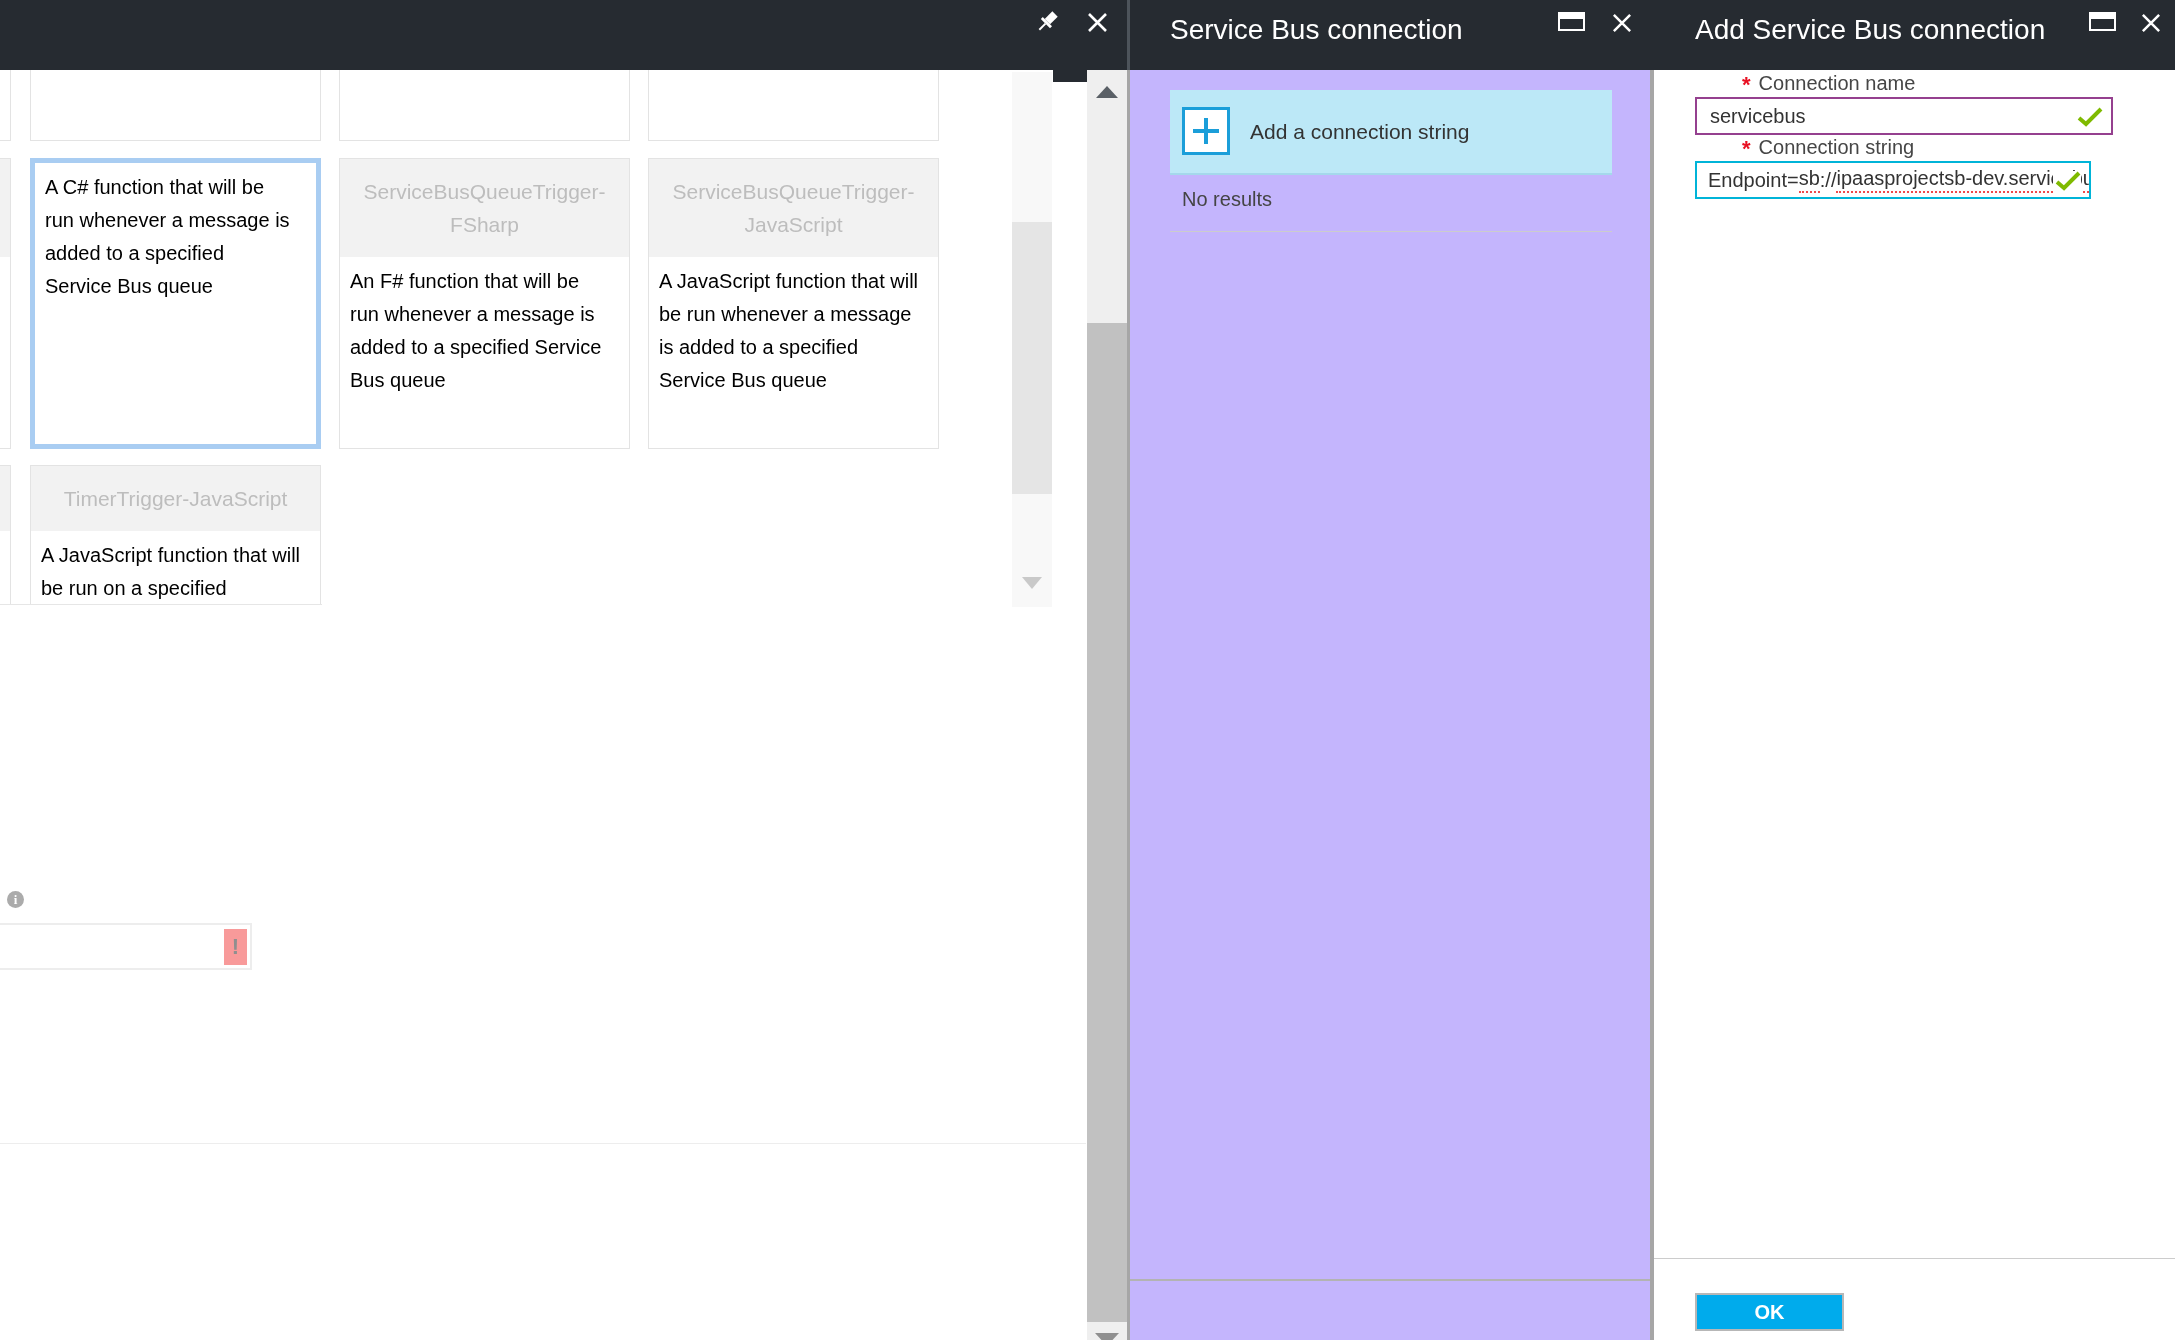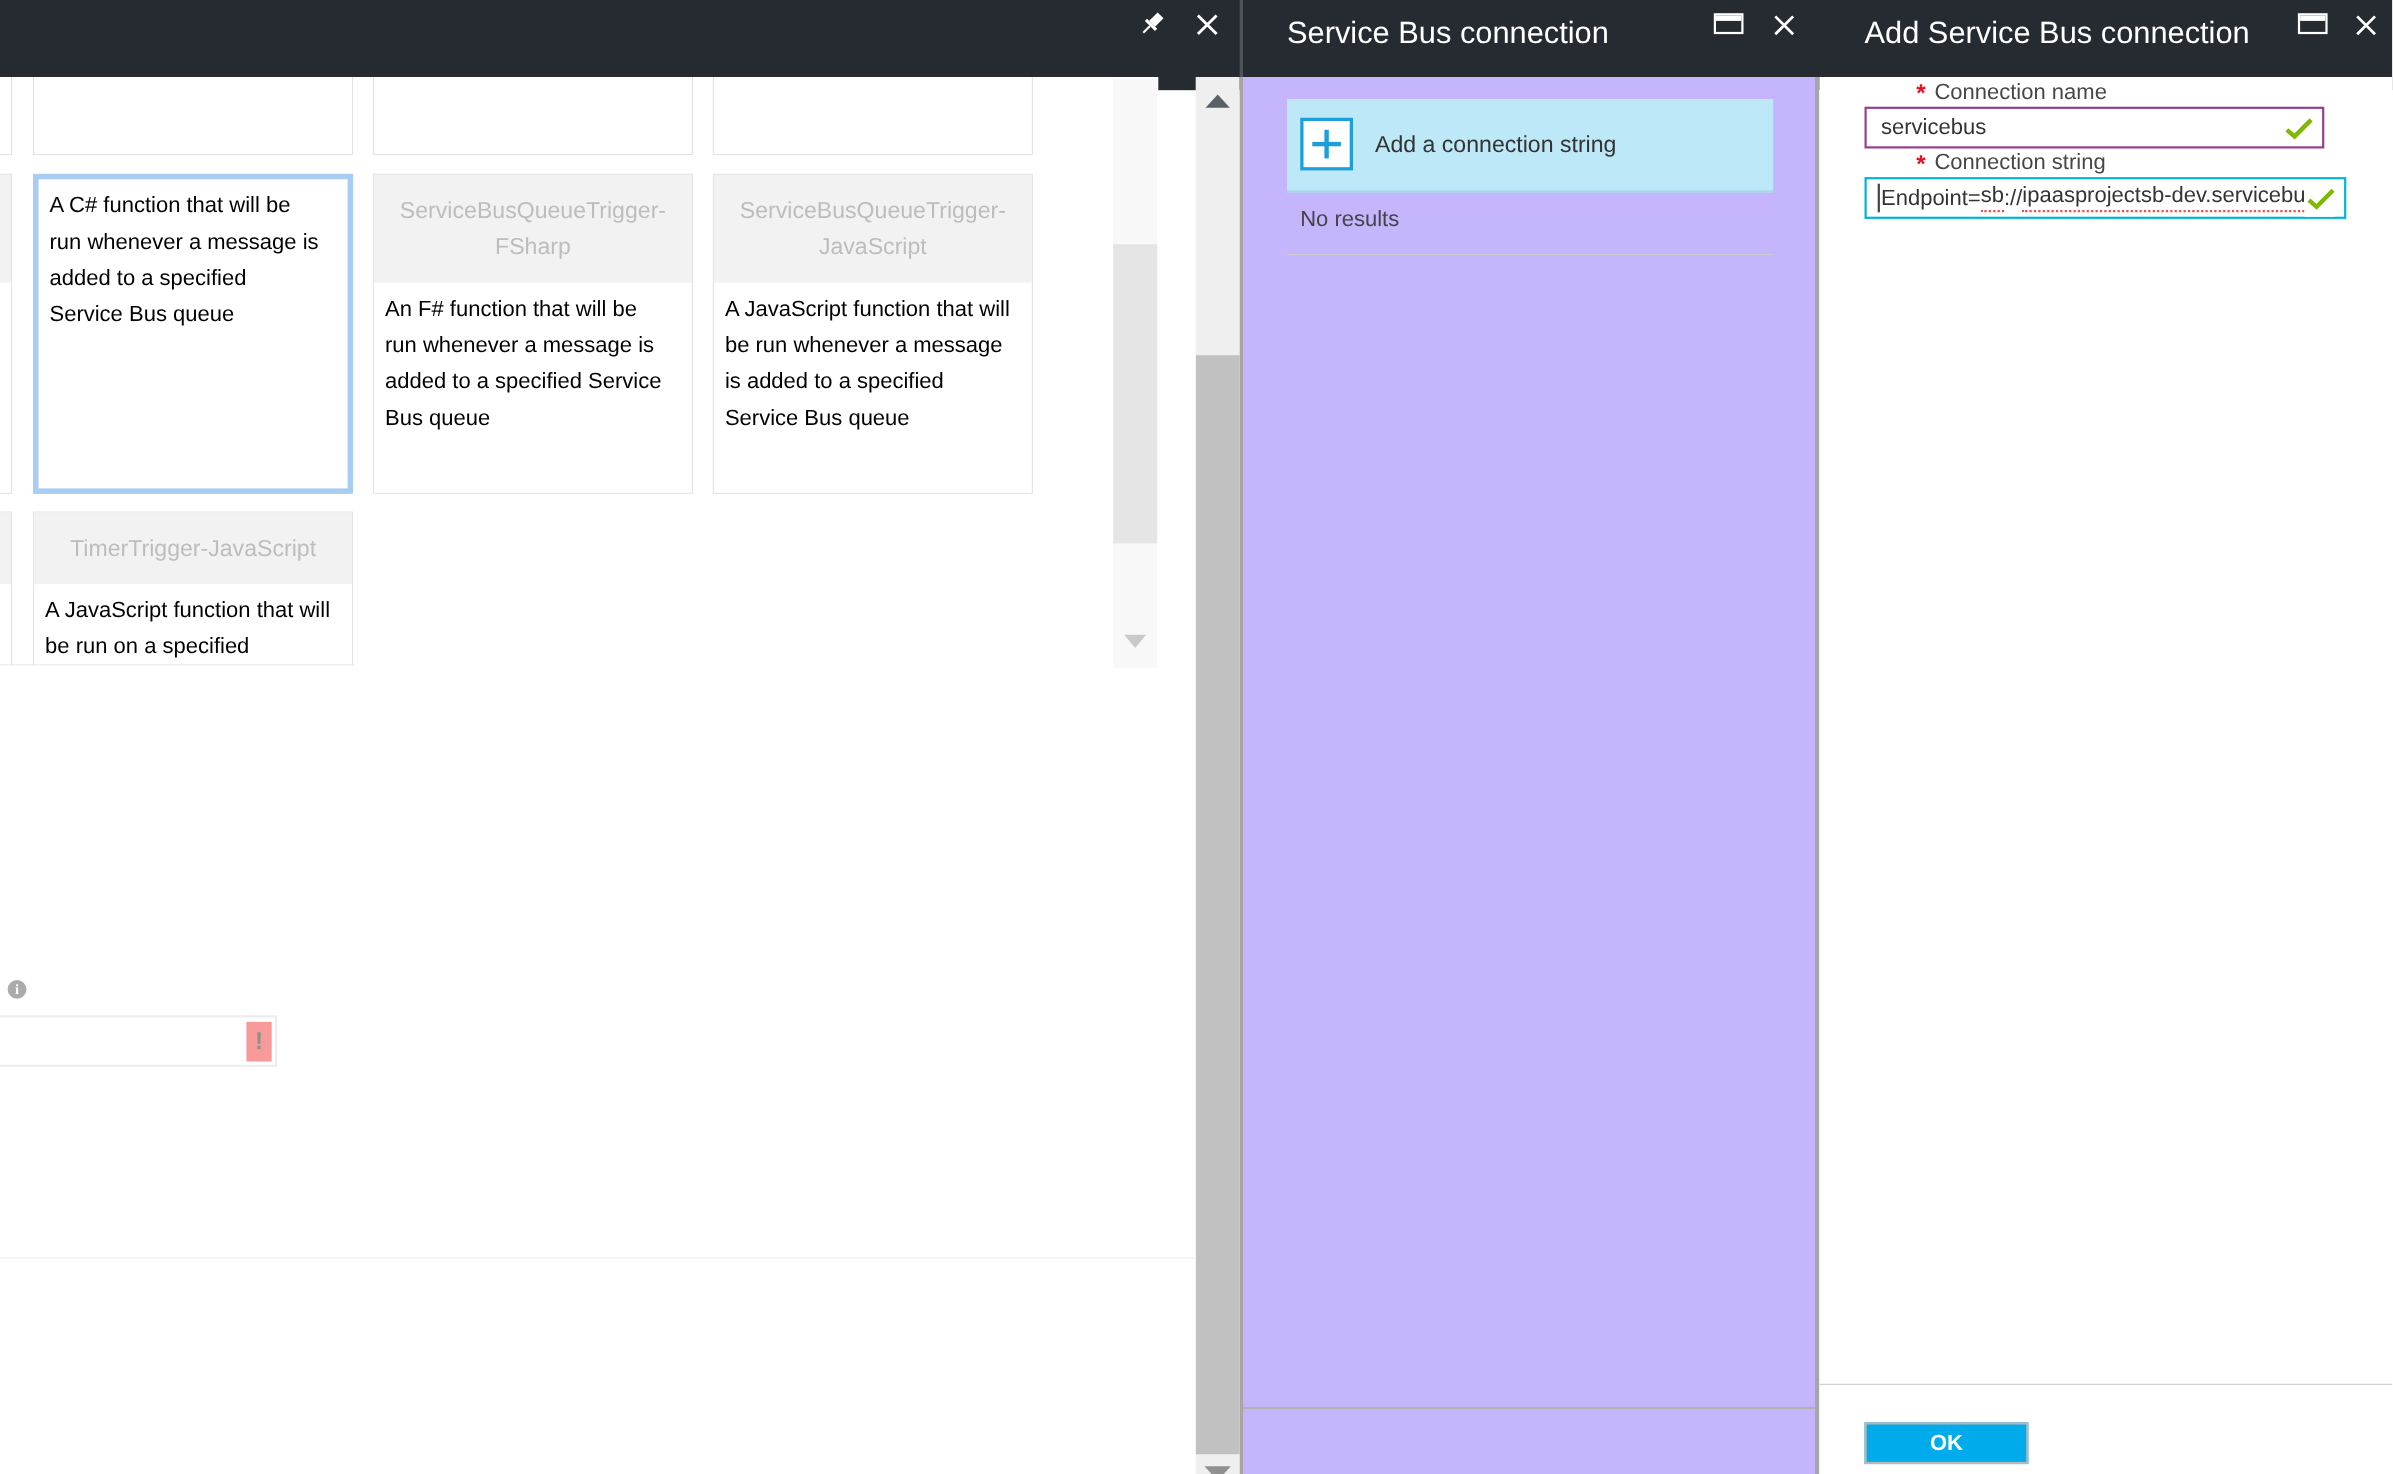--- a/index.html
+++ b/index.html
@@ -65,21 +65,21 @@
   .nr-divider{position:absolute;left:40px;top:161px;width:442px;height:1px;background:#ccc;}
   .mid-footer-line{position:absolute;left:0;top:1209px;width:520px;height:2px;background:#b3b3b3;}
 
   
   .right-panel{position:absolute;left:1654px;top:70px;width:521px;height:1270px;background:#fff;}
   .field-label{position:absolute;left:41px;font-size:20px;color:#464646;white-space:nowrap;margin-left:47px;}
   .req{color:#e81123;font-size:22px;font-weight:bold;margin-right:8px;vertical-align:-2px;}
   .tb{position:absolute;left:41px;height:38px;background:#fff;box-sizing:border-box;
       display:flex;align-items:center;font-size:20px;color:#333;overflow:hidden;white-space:nowrap;}
   .tb1{top:27px;width:418px;border:2px solid #95408f;padding-left:13px;}
-  .tb2{top:91px;width:438px;border:2px solid #00b4d8;padding-left:10px;}
+  .tb2{top:91px;width:396px;border:2px solid #00b4d8;padding-left:10px;}
   .check{position:absolute;top:8px;right:8px;}
   .caret{display:inline-block;width:2px;height:26px;background:#444;margin-right:1px;}
   .sq{border-bottom:2px dotted #f04a4a;padding-bottom:1px;}
   .right-footer-line{position:absolute;left:0;top:1188px;width:521px;height:1px;background:#ccc;}
   .ok-btn{position:absolute;left:41px;top:1223px;width:149px;height:38px;background:#00abec;
           border:2px solid #b7b7b7;box-sizing:border-box;color:#fff;font-weight:bold;font-size:20px;
           display:flex;align-items:center;justify-content:center;cursor:pointer;}
 </style>
 </head>
 <body>

